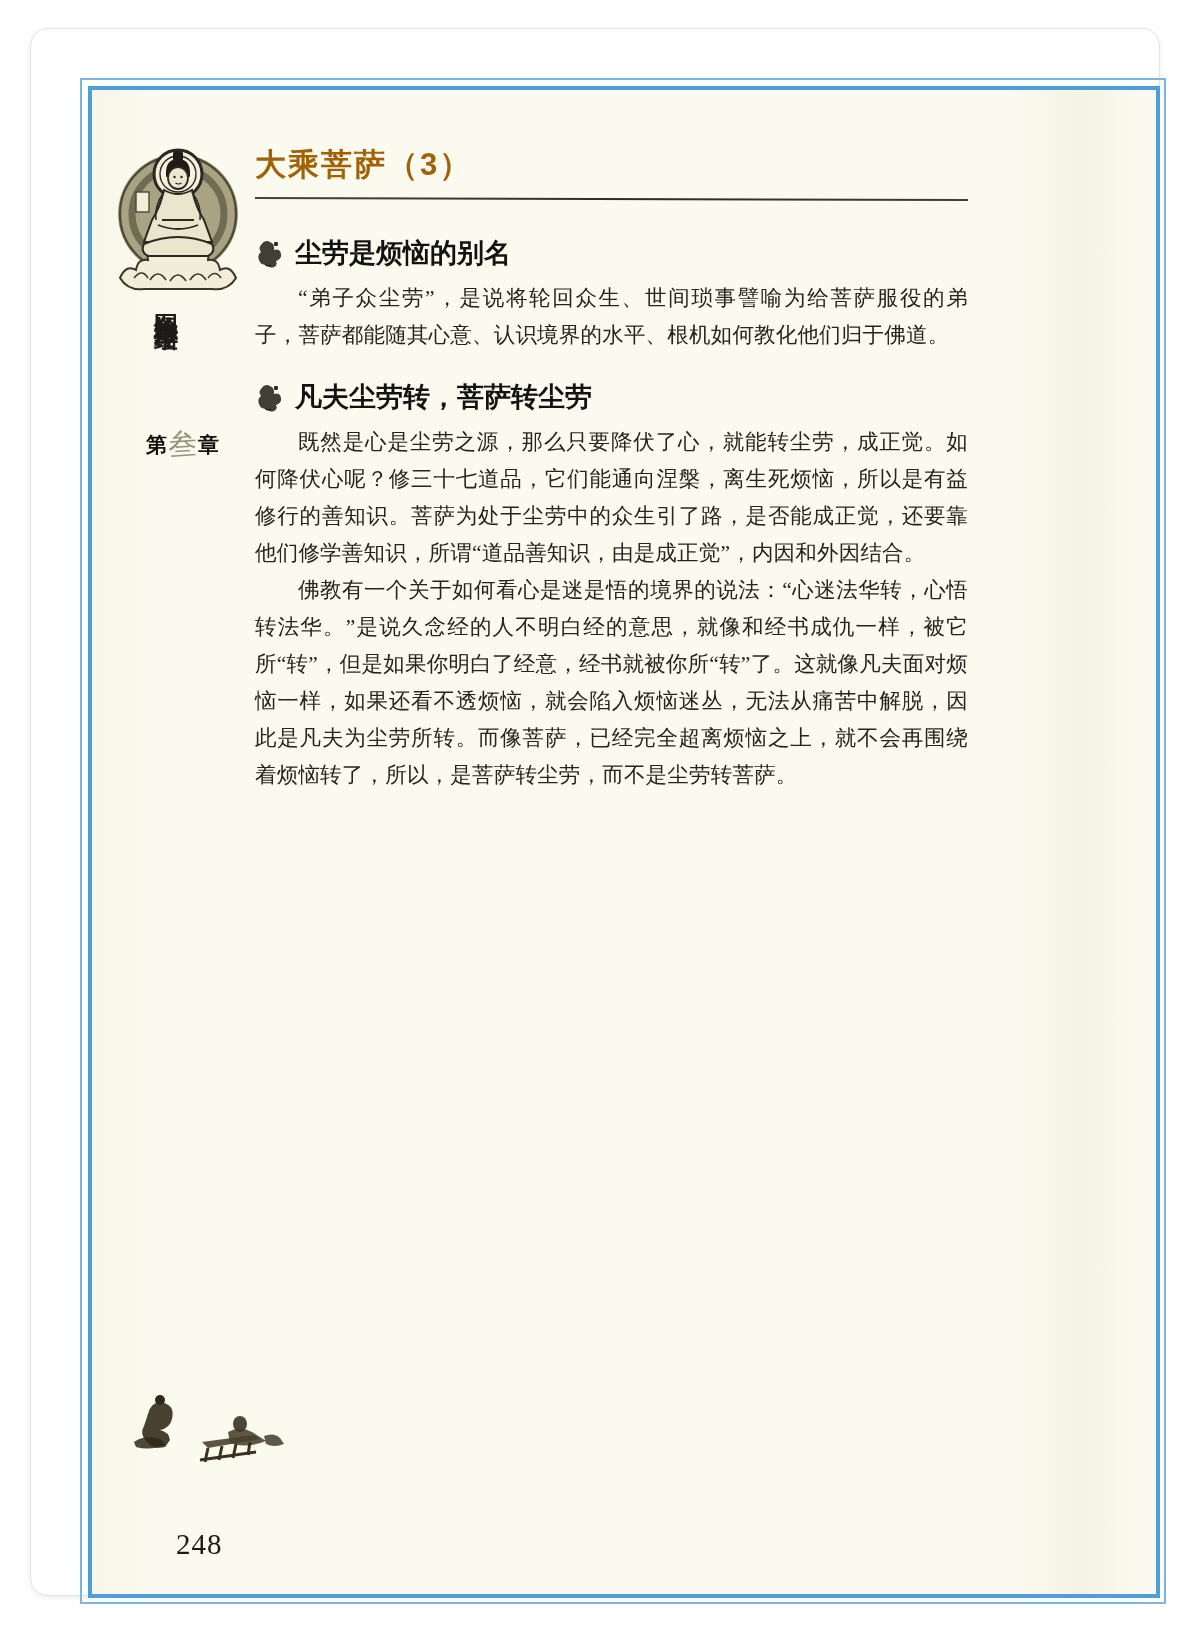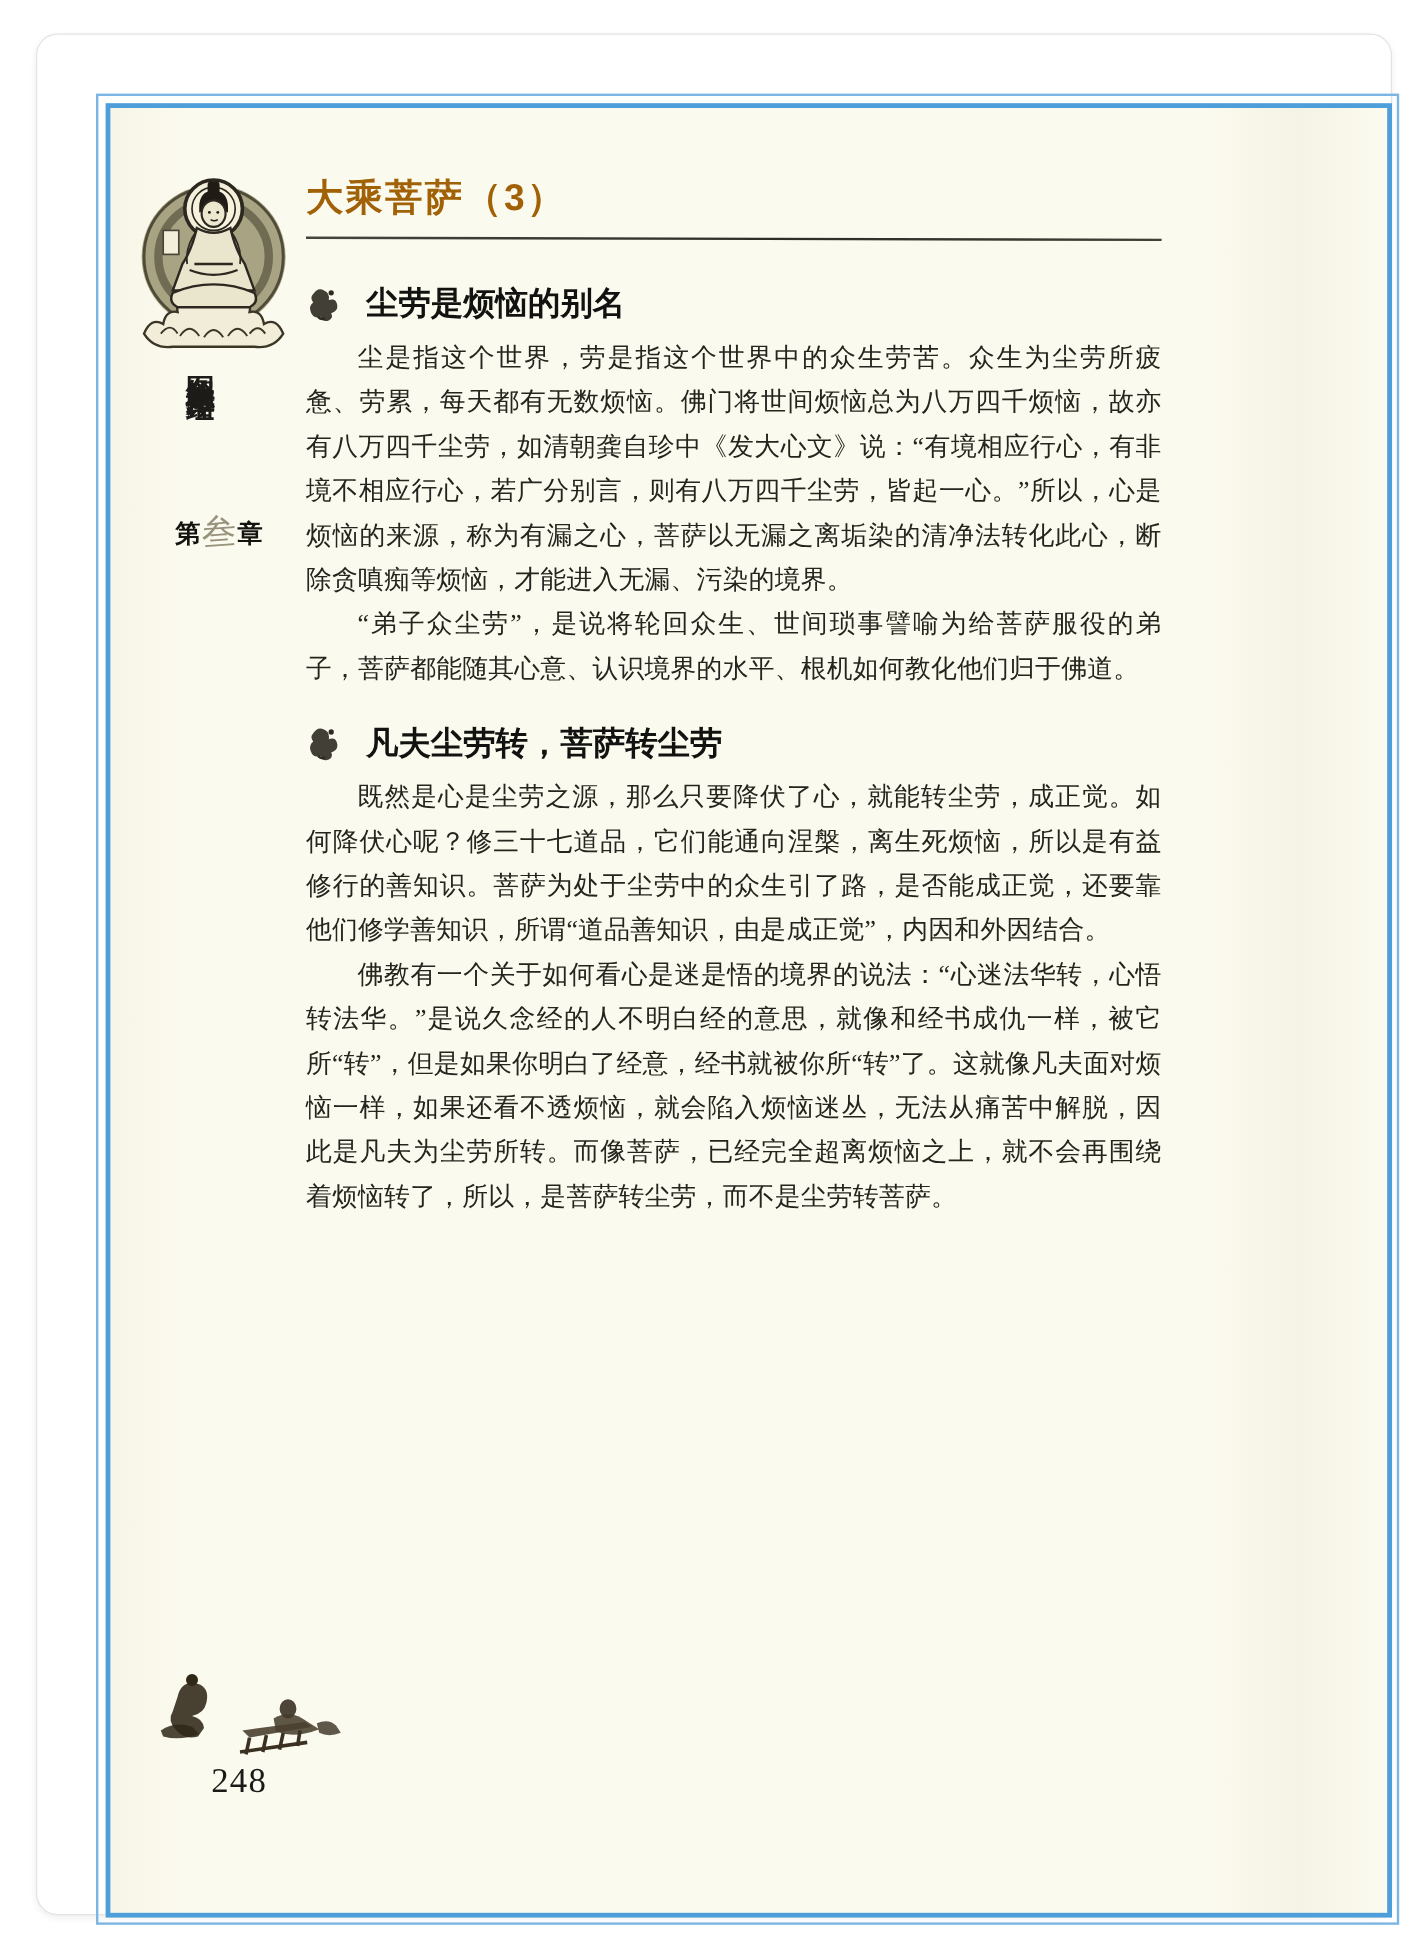--- a/index.html
+++ b/index.html
@@ -66,34 +66,34 @@
   .intro{
     margin:34px 0 0 0;
     font-size:22.5px;line-height:39px;color:#403c33;
     text-indent:2em;text-align:justify;letter-spacing:.5px;
   }
   .rule{
     margin-top:15px;height:2px;background:linear-gradient(90deg,#46443c,#2e2c26 55%,#403e36);
     transform:rotate(.15deg);
   }
   .section-heading{
-    display:flex;align-items:center;gap:20px;
+    display:flex;align-items:center;gap:10px;
     font-family:"Liberation Sans","DejaVu Sans",sans-serif;
     font-size:27px;font-weight:800;color:#121210;line-height:34px;
     margin:36px 0 10px 0;
   }
   .section-heading.second{margin-top:26px;}
   .marker{width:30px;height:32px;flex:0 0 auto;}
   .body-para{
     margin:0;font-size:21.5px;line-height:37px;color:#26241e;
     text-indent:2em;text-align:justify;letter-spacing:.2px;
   }
   .footer-sketch{position:absolute;left:118px;top:1384px;width:188px;height:82px;}
   .page-number{
-    position:absolute;left:176px;top:1468px;
+    position:absolute;left:176px;top:1528px;
     font-family:"Liberation Serif","DejaVu Serif",serif;
     font-size:29px;color:#1b1a17;letter-spacing:1px;
   }
 </style>
 </head>
 <body>
 
 <div class="card">
   <div class="frame-outer"></div>
   <div class="frame-inner"></div>
@@ -138,21 +138,20 @@
     <div class="section-heading">
       <span class="marker">
         <svg viewBox="0 0 30 32" width="30" height="32" aria-hidden="true">
           <path d="M6 8 q4 -6 9 -3 q5 2 4 8 q6 -2 7 4 q1 5 -5 7 q2 4 -2 6 q-5 2 -7 -3 q-6 2 -8 -4 q-2 -5 2 -8 q-3 -4 0 -7 z" fill="#2e2a22" opacity="0.9"></path>
           <circle cx="21" cy="7" r="2.2" fill="#2e2a22"></circle>
           <path d="M10 27 q3 3 6 1" stroke="#2e2a22" stroke-width="2" fill="none"></path>
         </svg>
       </span>
       <span>尘劳是烦恼的别名</span>
     </div>
-    <p class="body-para">尘是指这个世界，劳是指这个世界中的众生劳苦。众生为尘劳所疲惫、劳累，每天都有无数烦恼。佛门将世间烦恼总为八万四千烦恼，故亦有八万四千尘劳，如清朝龚自珍中《发大心文》说：“有境相应行心，有非境不相应行心，若广分别言，则有八万四千尘劳，皆起一心。”所以，心是烦恼的来源，称为有漏之心，菩萨以无漏之离垢染的清净法转化此心，断除贪嗔痴等烦恼，才能进入无漏、污染的境界。</p>
     <p class="body-para">“弟子众尘劳”，是说将轮回众生、世间琐事譬喻为给菩萨服役的弟子，菩萨都能随其心意、认识境界的水平、根机如何教化他们归于佛道。</p>
   </div>
 
   <div>
     <div class="section-heading second">
       <span class="marker">
         <svg viewBox="0 0 30 32" width="30" height="32" aria-hidden="true">
           <path d="M6 8 q4 -6 9 -3 q5 2 4 8 q6 -2 7 4 q1 5 -5 7 q2 4 -2 6 q-5 2 -7 -3 q-6 2 -8 -4 q-2 -5 2 -8 q-3 -4 0 -7 z" fill="#2e2a22" opacity="0.9"></path>
           <circle cx="21" cy="7" r="2.2" fill="#2e2a22"></circle>
           <path d="M10 27 q3 3 6 1" stroke="#2e2a22" stroke-width="2" fill="none"></path>

